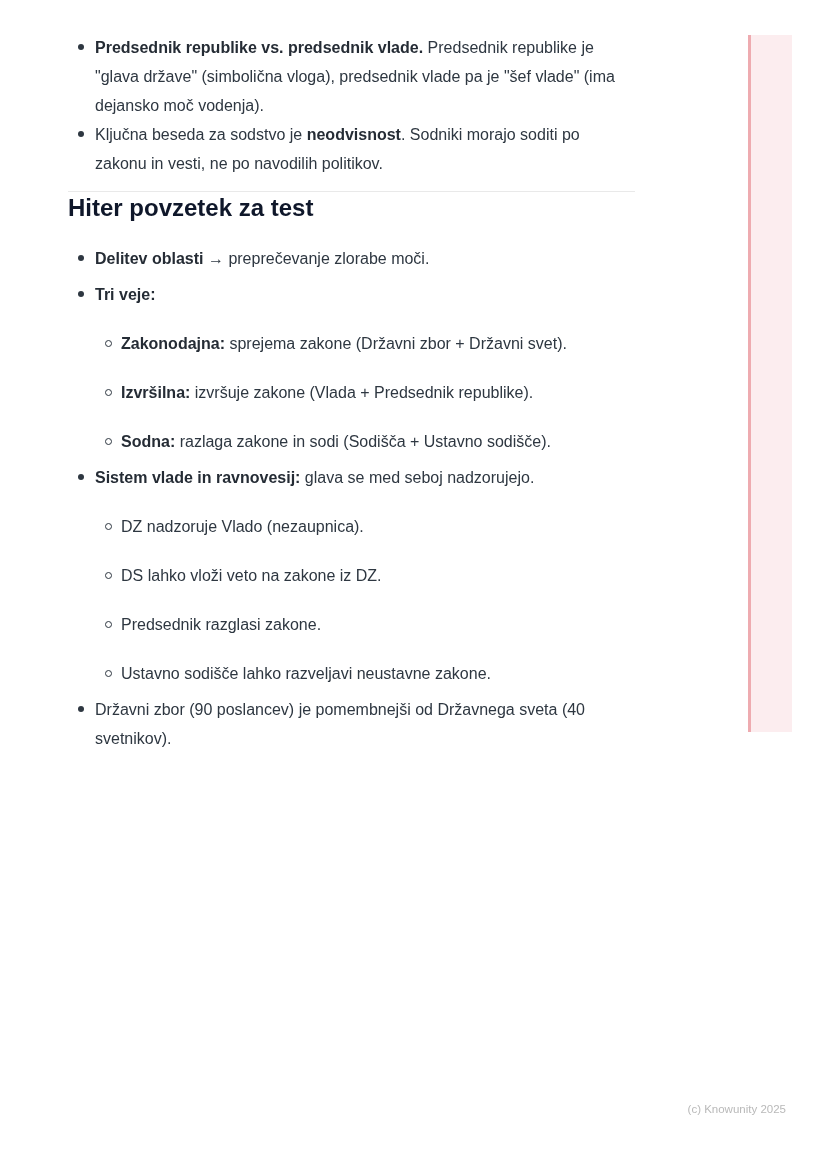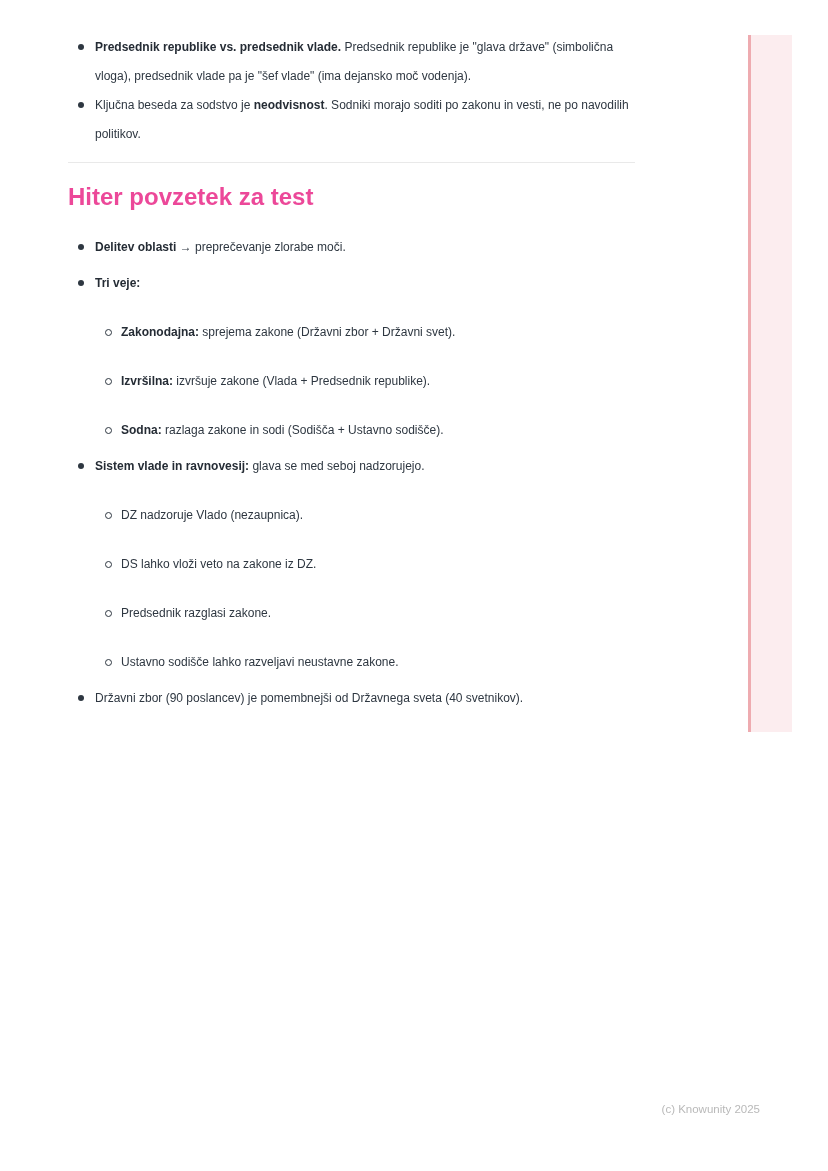--- a/index.html
+++ b/index.html
@@ -25,21 +25,21 @@
     position: absolute;
     left: 68px;
     top: 0;
     width: 567px;
     padding-top: 33px;
   }
   ul.list {
     list-style: none;
     margin: 0;
     padding: 0;
-    font-size: 12px;
+    font-size: 16px;
     line-height: 29px;
   }
   li.item {
     position: relative;
     padding-left: 27px;
   }
   .summary > li.item { margin-bottom: 7px; }
   .intro > li.item { margin-bottom: 0; }
   .marker-disc {
     position: absolute;
@@ -73,36 +73,36 @@
   b, .bold { font-weight: 700; color: #252c35; }
   hr.divider {
     border: none;
     border-top: 1px solid #e9e9e9;
     margin: 13px 0 0 0;
   }
   h2.heading {
     font-size: 24px;
     line-height: 30px;
     font-weight: 700;
-    color: #ec4899;
-    margin: 19px 0 21px 0;
+    color: #0f172a;
+    margin: 1px 0 21px 0;
   }
   .pink-bar {
     position: absolute;
     left: 748px;
     top: 35px;
     width: 41px;
     height: 697px;
     background: #fcedef;
     border-left: 3px solid #eeabb0;
   }
   .footer {
     position: absolute;
     top: 1102px;
-    right: 68px;
+    right: 42px;
     font-size: 11.5px;
     line-height: 14px;
     color: #b9b9b9;
   }
 </style>
 </head>
 <body>
 
 <div class="page">
   <div class="content">

